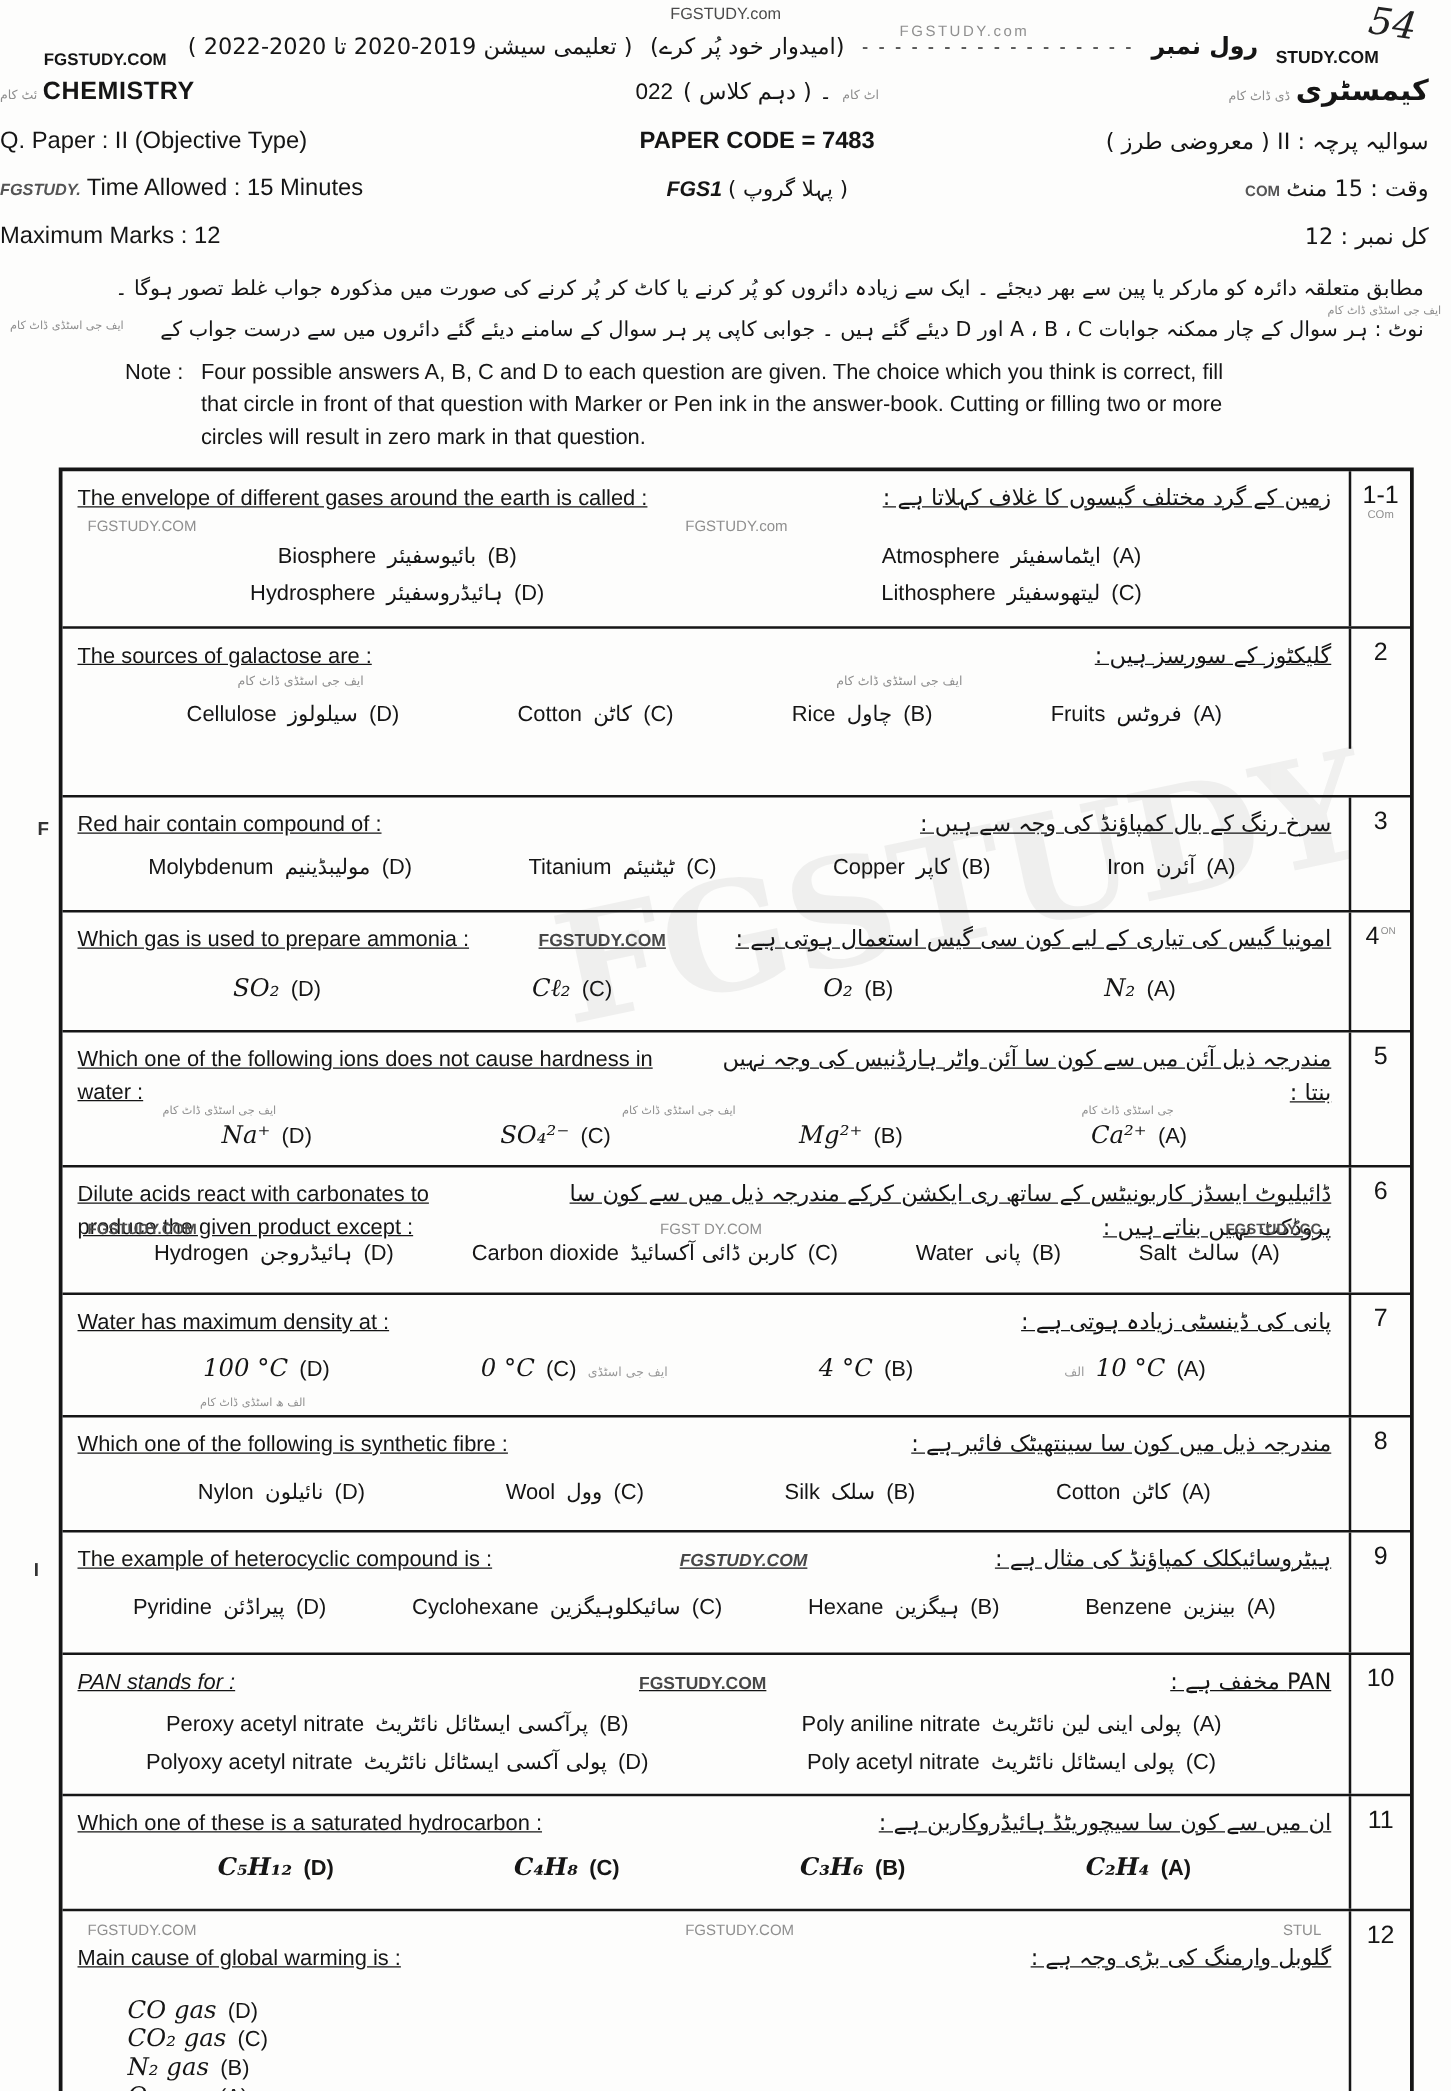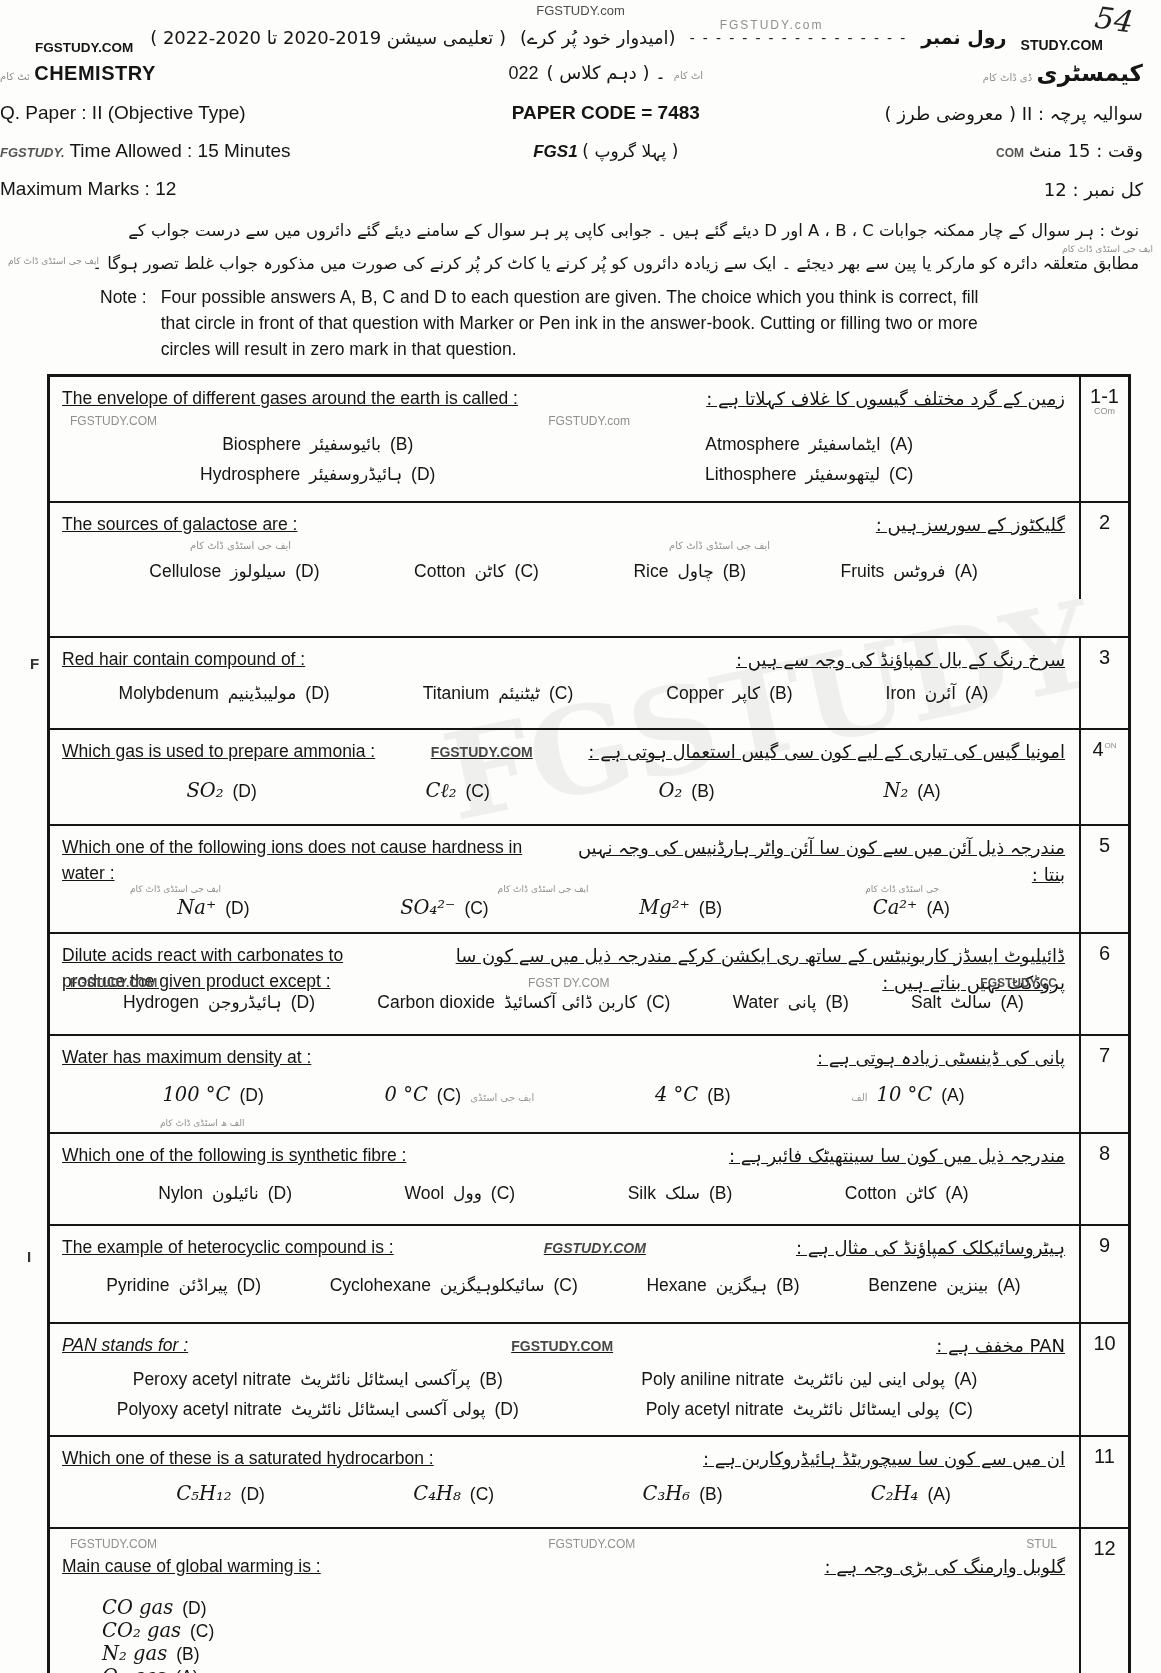--- a/index.html
+++ b/index.html
@@ -157,22 +157,22 @@
   <div class="hgrid">
     <div class="marks-en">Maximum Marks  :  12</div>
     <div class="hc"></div>
     <div class="hr paper-ur rtl">کل نمبر : 12</div>
   </div>
 </div>
 
 <div class="note">
   <span class="note-side-wm rtl" style="left:8px;top:42px;">ایف جی اسٹڈی ڈاٹ کام</span>
   <span class="note-side-wm rtl" style="right:8px;top:30px;">ایف جی اسٹڈی ڈاٹ کام</span>
+  <div class="note-ur rtl l2">مطابق متعلقہ دائرہ کو مارکر یا پین سے بھر دیجئے ۔ ایک سے زیادہ دائروں کو پُر کرنے یا کاٹ کر پُر کرنے کی صورت میں مذکورہ جواب غلط تصور ہوگا ۔</div>
   <div class="note-ur rtl">نوٹ : ہر سوال کے چار ممکنہ جوابات A ، B ، C اور D دیئے گئے ہیں ۔ جوابی کاپی پر ہر سوال کے سامنے دیئے گئے دائروں میں سے درست جواب کے</div>
-  <div class="note-ur rtl l2">مطابق متعلقہ دائرہ کو مارکر یا پین سے بھر دیجئے ۔ ایک سے زیادہ دائروں کو پُر کرنے یا کاٹ کر پُر کرنے کی صورت میں مذکورہ جواب غلط تصور ہوگا ۔</div>
   <div class="note-en">
     <span class="lbl">Note :</span>
     <p>Four possible answers A, B, C and D to each question are given. The choice which you think is correct, fill that circle in front of that question  with Marker or Pen ink in the answer-book. Cutting or filling two or more circles will result in zero mark in that question.</p>
   </div>
 </div>
 
 <div class="qtable">
 
   <div class="qrow" style="min-height:124px;">
     <div class="qcell">
@@ -505,21 +505,21 @@
     </div>
     <div class="qnum"><span>10</span></div>
   </div>
 
   <div class="qrow" style="min-height:90px;">
     <div class="qcell">
       <div class="qline">
         <span class="q-en">Which one of these is a saturated hydrocarbon :</span>
         <span class="q-ur rtl">ان میں سے  کون سا  سیچوریٹڈ  ہائیڈروکاربن  ہے :</span>
       </div>
-      <div class="opts" style="padding-top:10px;">
+      <div class="opts" style="padding-top:10px;font-weight:bold;">
         <div class="opt">
             <span class="o-f">C₅H₁₂</span>
             <span class="o-letter">(D)</span>
           </div>
         <div class="opt">
             <span class="o-f">C₄H₈</span>
             <span class="o-letter">(C)</span>
           </div>
         <div class="opt">
             <span class="o-f">C₃H₆</span>

